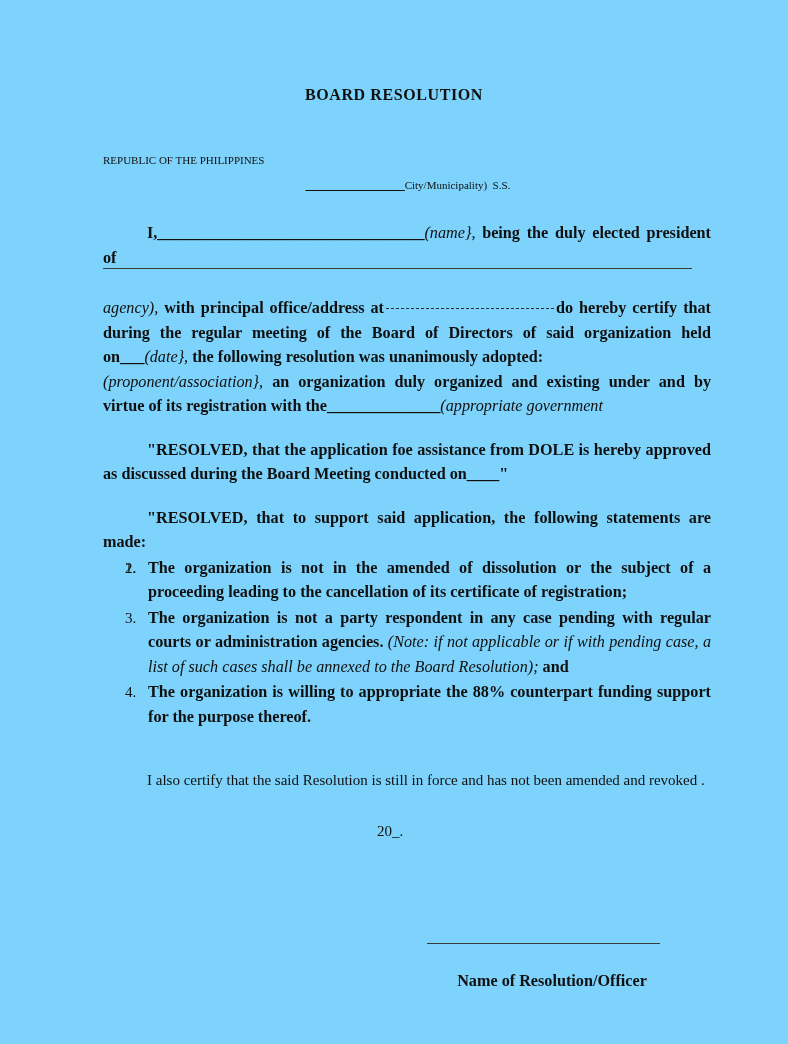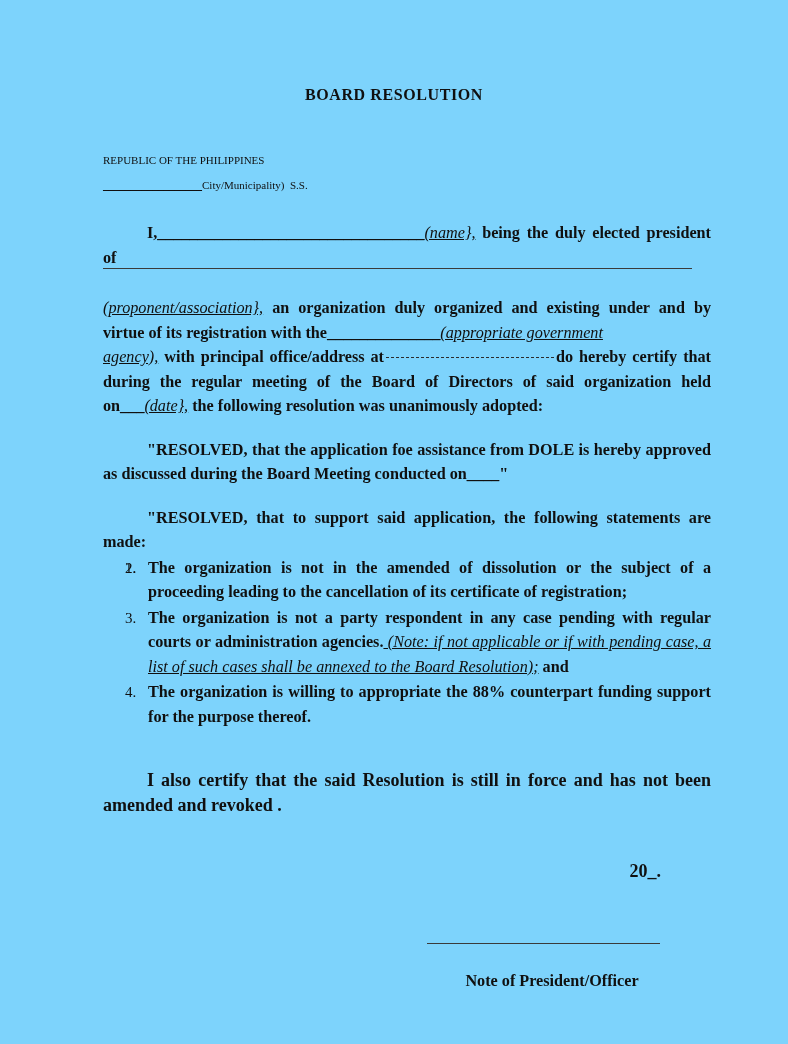--- a/index.html
+++ b/index.html
@@ -38,20 +38,21 @@
   .heading-block {
     position: absolute;
     left: 103px;
     top: 148px;
     width: 610px;
     font-size: 11px;
     line-height: 25px;
   }
   .heading-line2 {
     white-space: pre;
+    text-align: center;
   }
   .ul-blank {
     text-decoration: underline;
     white-space: pre;
   }
 
   
   .body-block {
     position: absolute;
     left: 103px;
@@ -60,21 +61,21 @@
     font-size: 16.2px;
     line-height: 24.5px;
     font-weight: bold;
   }
   p.para {
     margin: 0;
     text-align: justify;
     text-justify: inter-word;
   }
   p.para.indent { text-indent: 44px; }
-  .ital { font-style: italic; font-weight: normal; text-decoration: underline; }
+  .ital { font-style: italic; font-weight: normal; }
   .gap-md { height: 19px; }
   .gap-lg { height: 26px; }
 
   
   .long-rule {
     position: absolute;
     left: 103px;
     top: 268px;
     width: 589px;
     height: 0;
@@ -113,31 +114,31 @@
     font-weight: normal;
     font-size: 15px;
   }
 
   
   .witness-block {
     position: absolute;
     left: 103px;
     top: 768px;
     width: 608px;
-    font-size: 18px;
+    font-size: 15px;
     line-height: 24.5px;
-    font-weight: bold;
+    font-weight: normal;
   }
   .tight-word {
     letter-spacing: -0.6px;
   }
   .year-line {
-    text-align: right;
+    text-align: center;
     padding-right: 34px;
-    margin: 16px;
+    margin: 0;
   }
   .sig-rule {
     position: absolute;
     left: 427px;
     top: 943px;
     width: 233px;
     height: 0;
     border-top: 1.6px solid #3a3a3a;
   }
   .sig-caption {
@@ -161,23 +162,23 @@
     <div>REPUBLIC OF THE PHILIPPINES</div>
     <div class="heading-line2"><span class="ul-blank">__________________</span><span>City/Municipality)  S.S.</span></div>
   </div>
 
   <div class="body-block">
 
     <p class="para indent"><span>I,</span><span class="ul-blank">_________________________________</span><span class="ital">(name},</span><span> being the duly elected president of</span></p>
 
     <div class="gap-lg"></div>
 
+    <p class="para"><span class="ital">agency),</span><span> with principal office/address at</span><span class="dash-fill"></span><span>do hereby certify that during the regular meeting of the Board of Directors of said organization held on</span><span class="ul-blank">___</span><span class="ital">(date},</span><span> the following resolution was unanimously adopted:</span></p>
+
     <p class="para"><span class="ital">(proponent/association},</span><span> an organization duly organized and existing under and by virtue of its registration  with the</span><span class="ul-blank">______________</span><span class="ital">(appropriate government</span></p>
-
-    <p class="para"><span class="ital">agency),</span><span> with principal office/address at</span><span class="dash-fill"></span><span>do hereby certify that during the regular meeting of the Board of Directors of said organization held on</span><span class="ul-blank">___</span><span class="ital">(date},</span><span> the following resolution was unanimously adopted:</span></p>
 
     <div class="gap-md"></div>
 
     <p class="para indent"><span>"RESOLVED, that the application foe assistance from DOLE is hereby approved as discussed during the Board Meeting conducted on</span><span class="ul-blank">____</span><span>"</span></p>
 
     <div class="gap-md"></div>
 
     <p class="para indent">"RESOLVED, that to support said application, the following statements are made:</p>
 
     <ol class="stmt-list">
@@ -191,15 +192,15 @@
 
   <div class="long-rule"></div>
 
   <div class="witness-block">
     <p class="para indent">I also certify that the said Resolution is still in force and has not been amended and revoked .</p>
     <div class="gap-lg"></div>
     <p class="year-line">20_.</p>
   </div>
 
   <div class="sig-rule"></div>
-  <div class="sig-caption">Note of President/Officer</div>
+  <div class="sig-caption">Name of Resolution/Officer</div>
 
 </div>
 
 </body></html>

